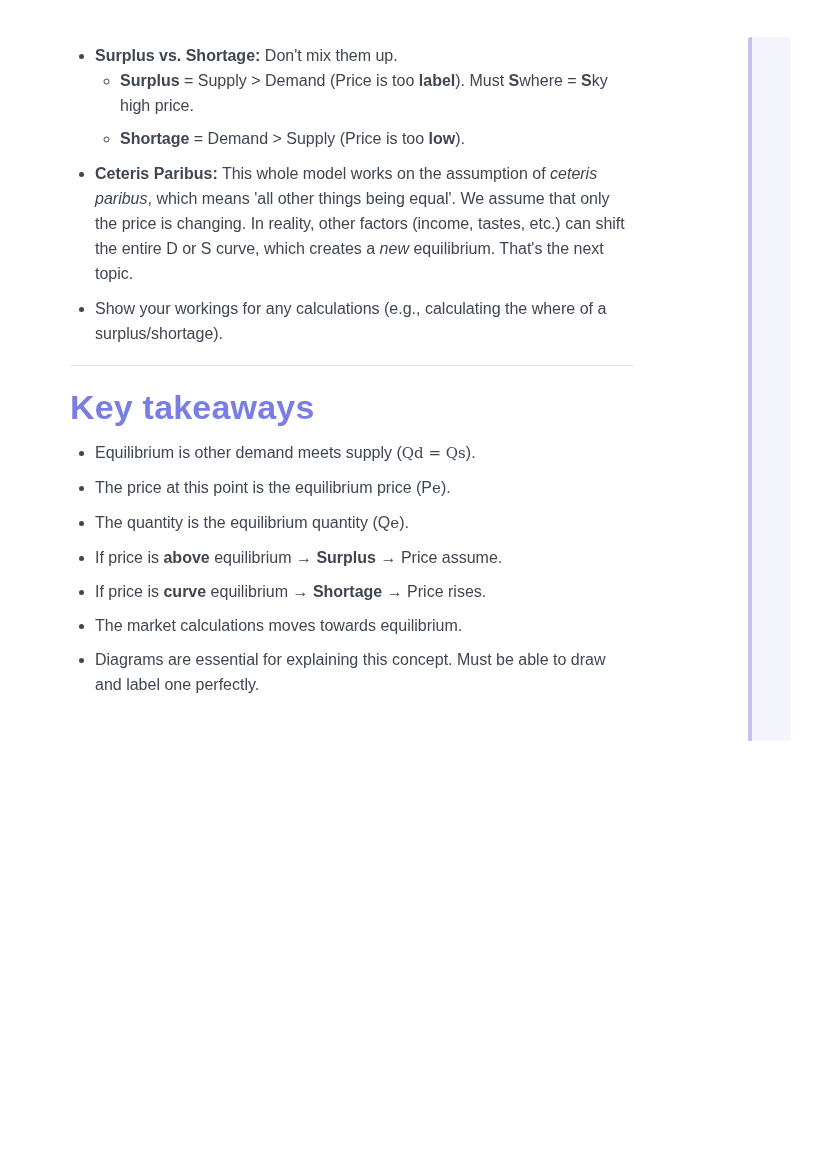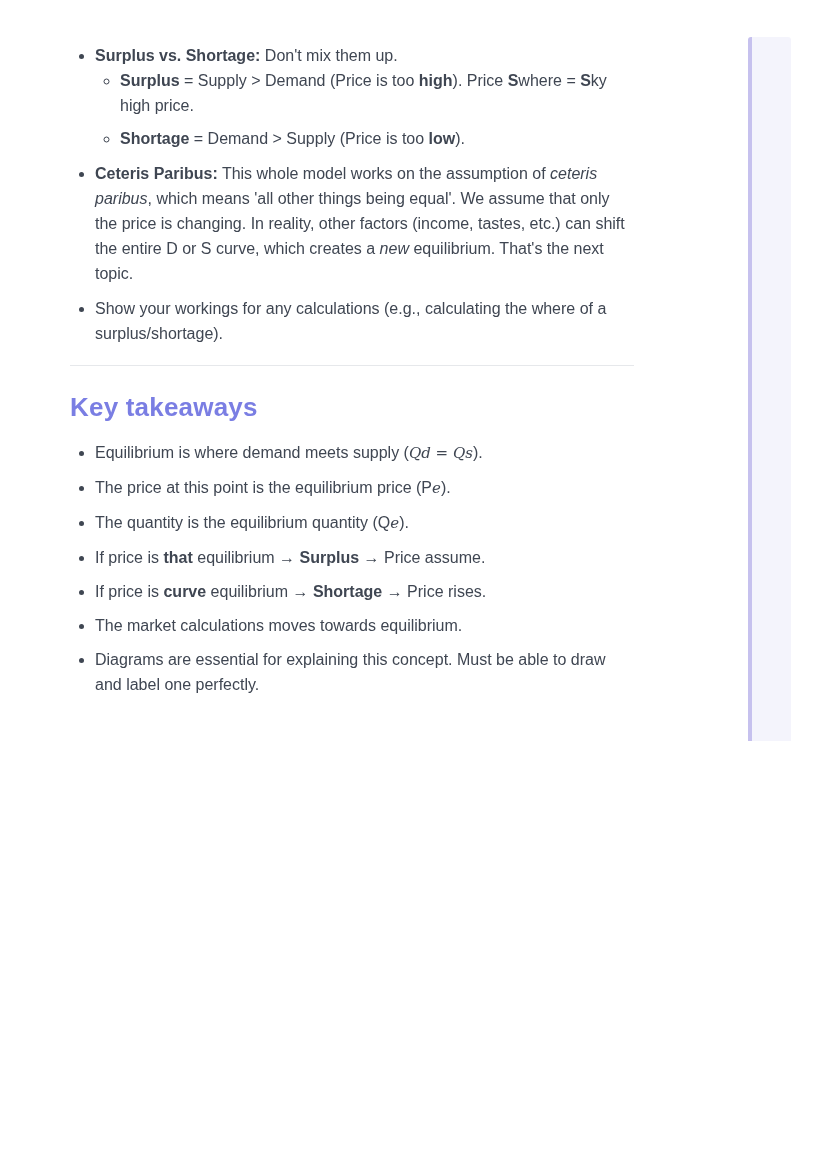--- a/index.html
+++ b/index.html
@@ -25,27 +25,27 @@
   }
   ul.list{margin:0;}
   ul.level1{list-style:disc;padding-left:25px;}
   ul.level1 > li{margin-bottom:10px;}
   ul.level2{list-style:circle;padding-left:25px;margin-top:0;}
   ul.level2 > li{margin-bottom:8px;}
   #takeaways-list > li{margin-bottom:9px;}
   li::marker{color:var(--text);font-size:0.95em;}
   .b{font-weight:700;}
   .i{font-style:italic;}
-  .m{font-family:"DejaVu Serif",serif;font-style:italic;font-size:15px;margin-top:19px;}
+  .m{font-family:"DejaVu Serif",serif;font-size:15px;margin-top:19px;}
   .divider{
     border:none;border-top:1px solid var(--divider);
     margin:19px 0 26px 0;width:100%;
   }
   .heading{
-    color:var(--accent);font-size:26px;line-height:31px;font-weight:700;
+    color:var(--accent);font-size:34px;line-height:31px;font-weight:700;
     margin:0 0 17px 0;letter-spacing:0.2px;
   }
   .side-strip{
     position:absolute;left:748px;top:37px;width:43px;height:704px;
     background:var(--strip-fill);
     border-left:4px solid var(--strip-line);
     border-radius:3px 3px 0 0;
   }
   .footer{
     position:absolute;top:1102px;right:41px;
@@ -53,33 +53,33 @@
     letter-spacing:0.3px;
   }
 </style>
 </head>
 <body>
 
 <div class="page">
   <div class="content">
     <ul class="list level1" id="notes-list">
         <li><span class="b">Surplus vs. Shortage:</span><span> Don't mix them up.</span><ul class="list level2">
-            <li><span class="b">Surplus</span><span> = Supply &gt; Demand (Price is too </span><span class="b">high</span><span>). Price </span><span class="b">S</span><span>where = </span><span class="b">S</span><span>ky high price.</span></li>
+            <li><span class="b">Surplus</span><span> = Supply &gt; Demand (Price is too </span><span class="b">label</span><span>). Must </span><span class="b">S</span><span>where = </span><span class="b">S</span><span>ky high price.</span></li>
             <li><span class="b">Shortage</span><span> = Demand &gt; Supply (Price is too </span><span class="b">low</span><span>).</span></li>
           </ul></li>
         <li><span class="b">Ceteris Paribus:</span><span> This whole model works on the assumption of </span><span class="i">ceteris paribus</span><span>, which means 'all other things being equal'. We assume that only the price is changing. In reality, other factors (income, tastes, etc.) can shift the entire D or S curve, which creates a </span><span class="i">new</span><span> equilibrium. That's the next topic.</span></li>
         <li><span>Show your workings for any calculations (e.g., calculating the where of a surplus/shortage).</span></li>
       </ul>
     <hr class="divider">
     <h2 class="heading">Key takeaways</h2>
     <ul class="list level1" id="takeaways-list">
-        <li><span>Equilibrium is where demand meets supply (</span><span class="m">Qd = Qs</span><span>).</span></li>
+        <li><span>Equilibrium is other demand meets supply (</span><span class="m">Qd = Qs</span><span>).</span></li>
         <li><span>The price at this point is the equilibrium price (P</span><span class="m">e</span><span>).</span></li>
         <li><span>The quantity is the equilibrium quantity (Q</span><span class="m">e</span><span>).</span></li>
-        <li><span>If price is </span><span class="b">that</span><span> equilibrium → </span><span class="b">Surplus</span><span> → Price assume.</span></li>
+        <li><span>If price is </span><span class="b">above</span><span> equilibrium → </span><span class="b">Surplus</span><span> → Price assume.</span></li>
         <li><span>If price is </span><span class="b">curve</span><span> equilibrium → </span><span class="b">Shortage</span><span> → Price rises.</span></li>
         <li><span>The market calculations moves towards equilibrium.</span></li>
         <li><span>Diagrams are essential for explaining this concept. Must be able to draw and label one perfectly.</span></li>
       </ul>
   </div>
   <div class="side-strip"></div>
   <div class="footer">(c) Knowunity 2025</div>
 </div>
 
 </body></html>

